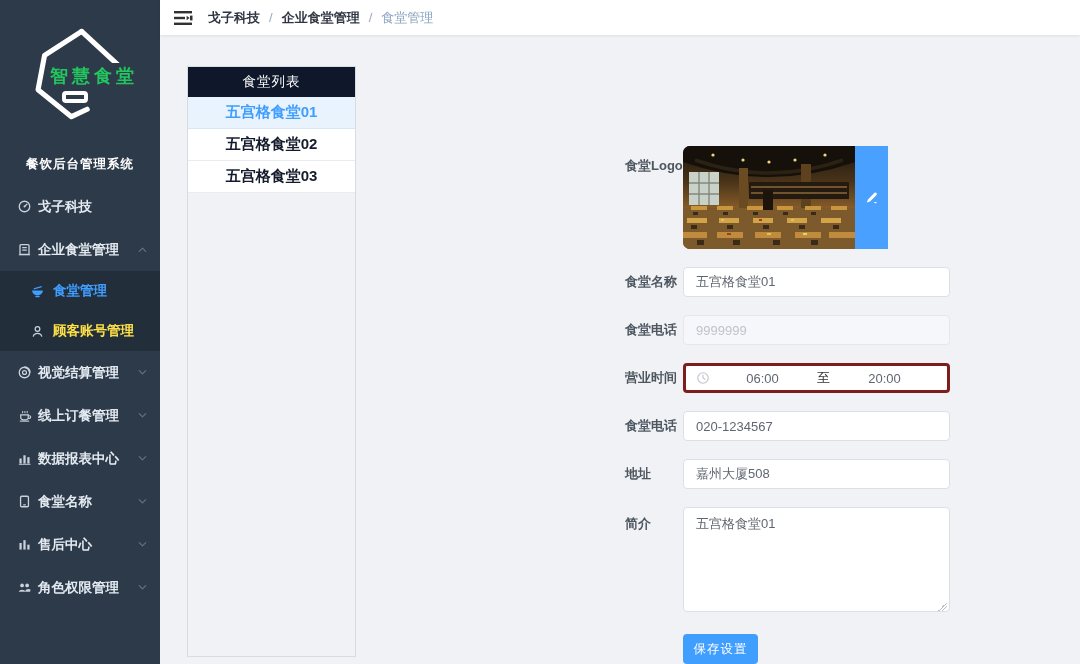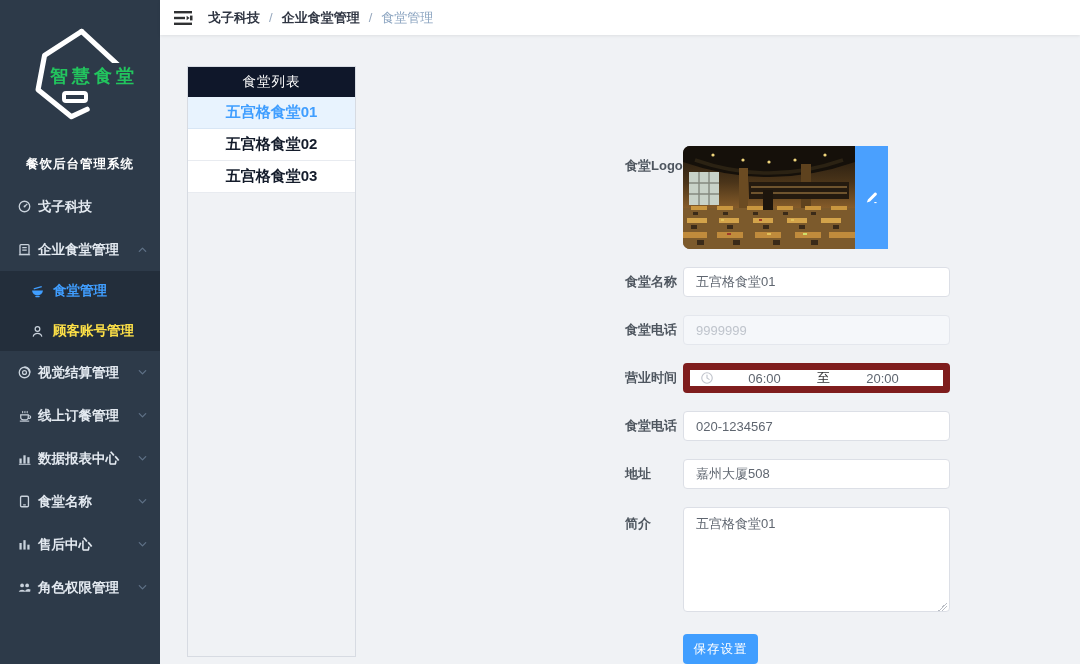--- a/index.html
+++ b/index.html
@@ -51,21 +51,21 @@
   .frow.top .flabel { padding-top:11px; }
   .frow.intro-row .flabel { padding-top:8px; }
   .logo-row { margin-top:95px; }
   .photo-wrap { display:flex; height:103px; }
   .photo { width:172px; height:103px; border-radius:7px 0 0 7px; overflow:hidden; display:block; }
   .photo svg { display:block; width:100%; height:100%; }
   .edit-strip { width:33px; height:103px; background:#4aa0fe; display:flex; align-items:center; justify-content:center; cursor:pointer; }
   .edit-strip svg { width:15px; height:15px; color:#ffffff; }
   .f-input { width:267px; height:30px; border:1px solid #dcdfe6; border-radius:4px; background:#fff; padding:0 12px; font-size:13px; color:#5f6670; font-family:"Liberation Sans",sans-serif; outline:none; }
   .f-input:disabled { background:#f5f7fa; border-color:#e4e7ed; color:#bfc4cc; }
-  .time-field { width:267px; height:30px; border:7px solid #7f1d1d; border-radius:4px; background:#fff; display:flex; align-items:center; padding:0 10px; font-size:13px; color:#5f6670; cursor:pointer; }
+  .time-field { width:267px; height:30px; border:3px solid #7f1d1d; border-radius:4px; background:#fff; display:flex; align-items:center; padding:0 10px; font-size:13px; color:#5f6670; cursor:pointer; }
   .time-field .clock { width:14px; height:14px; color:#c0c4cc; flex:none; }
   .time-part { flex:1; text-align:center; }
   .time-sep { color:#303133; padding:0 2px; }
   .ta-wrap { position:relative; width:267px; }
   .f-textarea { width:267px; height:105px; border:1px solid #dcdfe6; border-radius:4px; background:#fff; padding:7px 12px; font-size:13px; color:#5f6670; font-family:"Liberation Sans",sans-serif; resize:none; outline:none; line-height:1.4; }
   .ta-handle { position:absolute; right:3px; bottom:5px; width:9px; height:9px; pointer-events:none;
      background:linear-gradient(135deg, transparent 0 50%, #b9bdc4 50% 57%, transparent 57% 70%, #b9bdc4 70% 77%, transparent 77%); }
   .save-btn { margin-top:18px; margin-left:58px; width:75px; height:30px; background:#409eff; color:#fff; border:none; border-radius:4px; font-size:12.5px; letter-spacing:1px; cursor:pointer; font-family:"Liberation Sans",sans-serif; }
   .hidden-defs { position:absolute; width:0; height:0; overflow:hidden; }
 </style>

